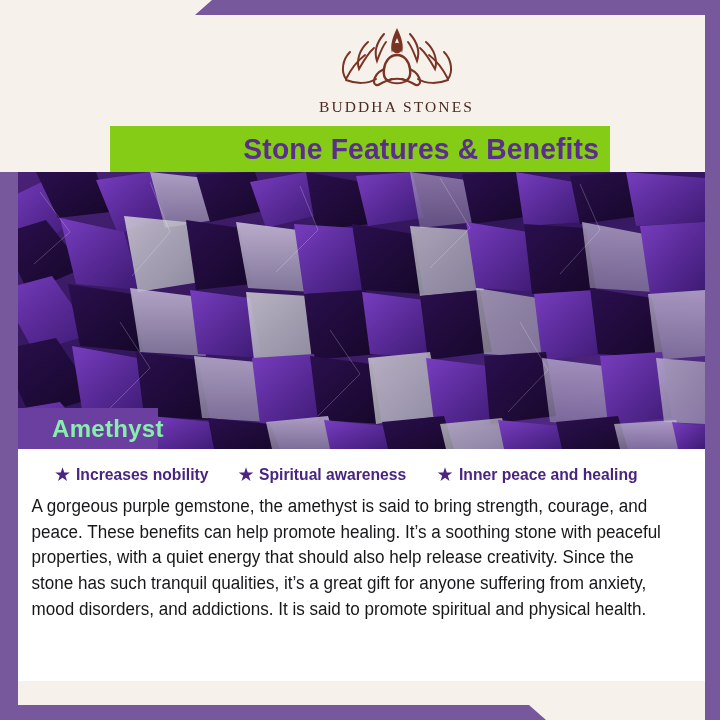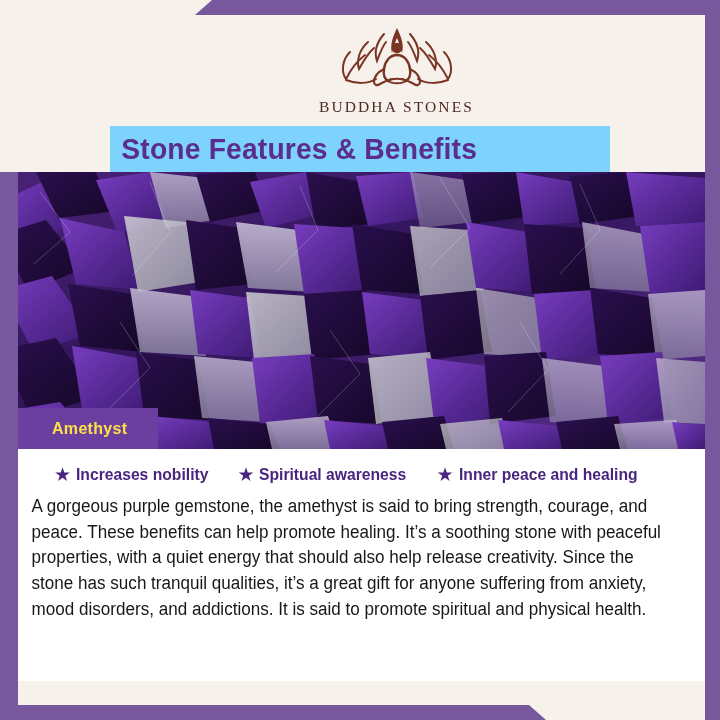--- a/index.html
+++ b/index.html
@@ -45,43 +45,43 @@
   .logo-word{
     margin-top:6px;
     font-family:"Liberation Serif","DejaVu Serif",serif;
     font-size:15.5px;letter-spacing:2.1px;color:#4a2a22;
     font-weight:400;white-space:nowrap;
   }
 
   
   .title-banner{
     position:absolute;top:126px;left:110px;width:500px;height:46px;
-    background:#7dd3fc;z-index:7;
-    display:flex;align-items:center;justify-content:flex-start;
+    background:#84cc16;z-index:7;
+    display:flex;align-items:center;justify-content:flex-end;
   }
   .title-text{
     font-family:"Liberation Sans","DejaVu Sans",sans-serif;
     font-weight:700;font-size:30px;color:#5b2d8e;
     letter-spacing:.2px;white-space:nowrap;
     transform:scaleX(.94);
   }
 
   
   .hero{
     position:absolute;top:172px;left:0;width:705px;height:277px;
     overflow:hidden;z-index:3;background:#3d1e6b;
   }
   .hero svg{position:absolute;inset:0;width:100%;height:100%;}
 
   .stone-tag{
     position:absolute;left:0;top:236px;width:158px;height:41px;
     background:#6b3fa0;z-index:5;display:flex;align-items:center;
   }
   .stone-tag span{
-    margin-left:52px;color:#fde047;font-weight:700;font-size:16px;
+    margin-left:52px;color:#86efac;font-weight:700;font-size:24px;
     font-family:"Liberation Sans","DejaVu Sans",sans-serif;
     letter-spacing:.3px;
   }
 
   
   .card{
     position:absolute;top:449px;left:18px;width:687px;height:232px;
     background:#ffffff;z-index:5;
   }
   .benefits{

